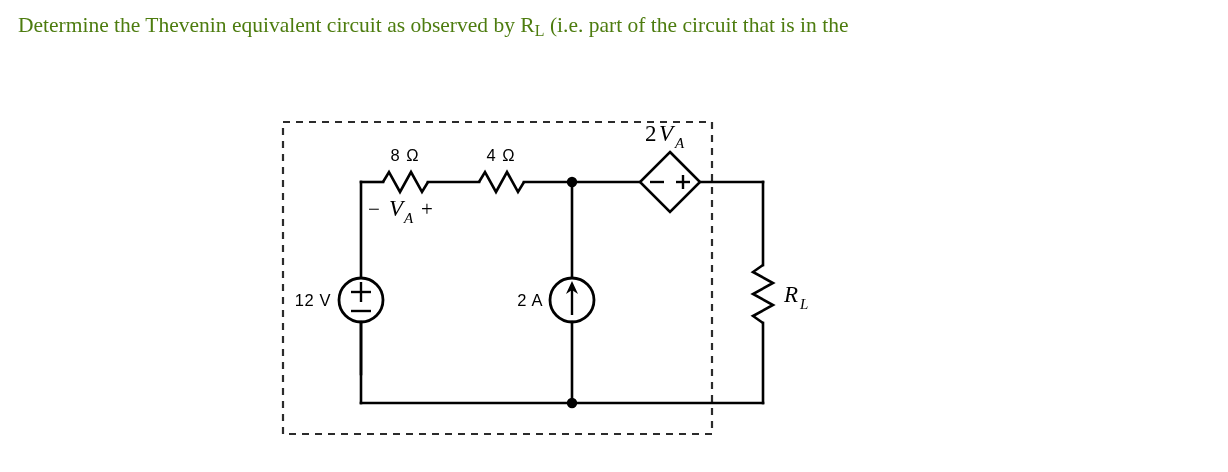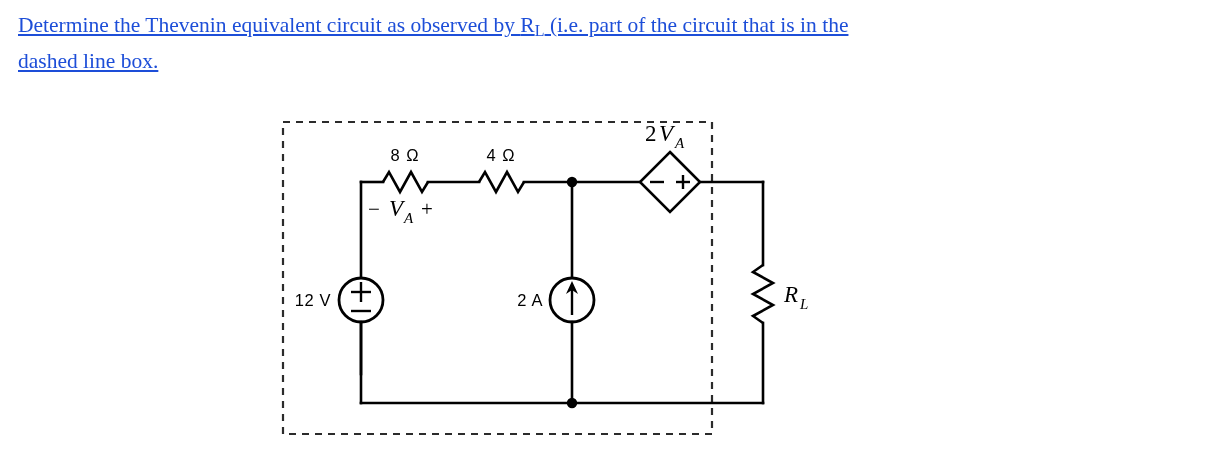--- a/index.html
+++ b/index.html
@@ -16,22 +16,21 @@
     position: relative;
   }
   #problem-statement {
     position: absolute;
     left: 18px;
     top: 10px;
     width: 1170px;
     font-family: "Liberation Serif", serif;
     font-size: 21.5px;
     line-height: 30px;
-    color: #1d4ed8;
-    text-decoration: underline;
+    color: #4d7c0f;
   }
   #problem-statement .sub {
     font-size: 0.74em;
     vertical-align: -0.22em;
     letter-spacing: 0.2px;
   }
   #circuit-figure {
     position: absolute;
     left: 0;
     top: 96px;
@@ -108,21 +107,20 @@
   .lbl-dep {
     font-family: "Liberation Serif", serif;
     font-size: 23px;
   }
 </style>
 </head>
 <body>
 
 <div id="problem-statement">
   <span>Determine the Thevenin equivalent circuit as observed by </span><span><span>R</span><span class="sub">L</span></span><span> (i.e. part of the circuit that is in the</span><br>
-  <span>dashed line box.</span>
 </div>
 
 <div id="circuit-figure">
 <svg width="1228" height="370" viewBox="0 0 1228 370" xmlns="http://www.w3.org/2000/svg">
 
   <rect class="dashed-box" x="283" y="26" width="429" height="312"></rect>
 
   <path class="wire" d="M 361 86 L 361 278"></path>
 
   <path class="wire" d="M 361 86 L 383 86"></path>

